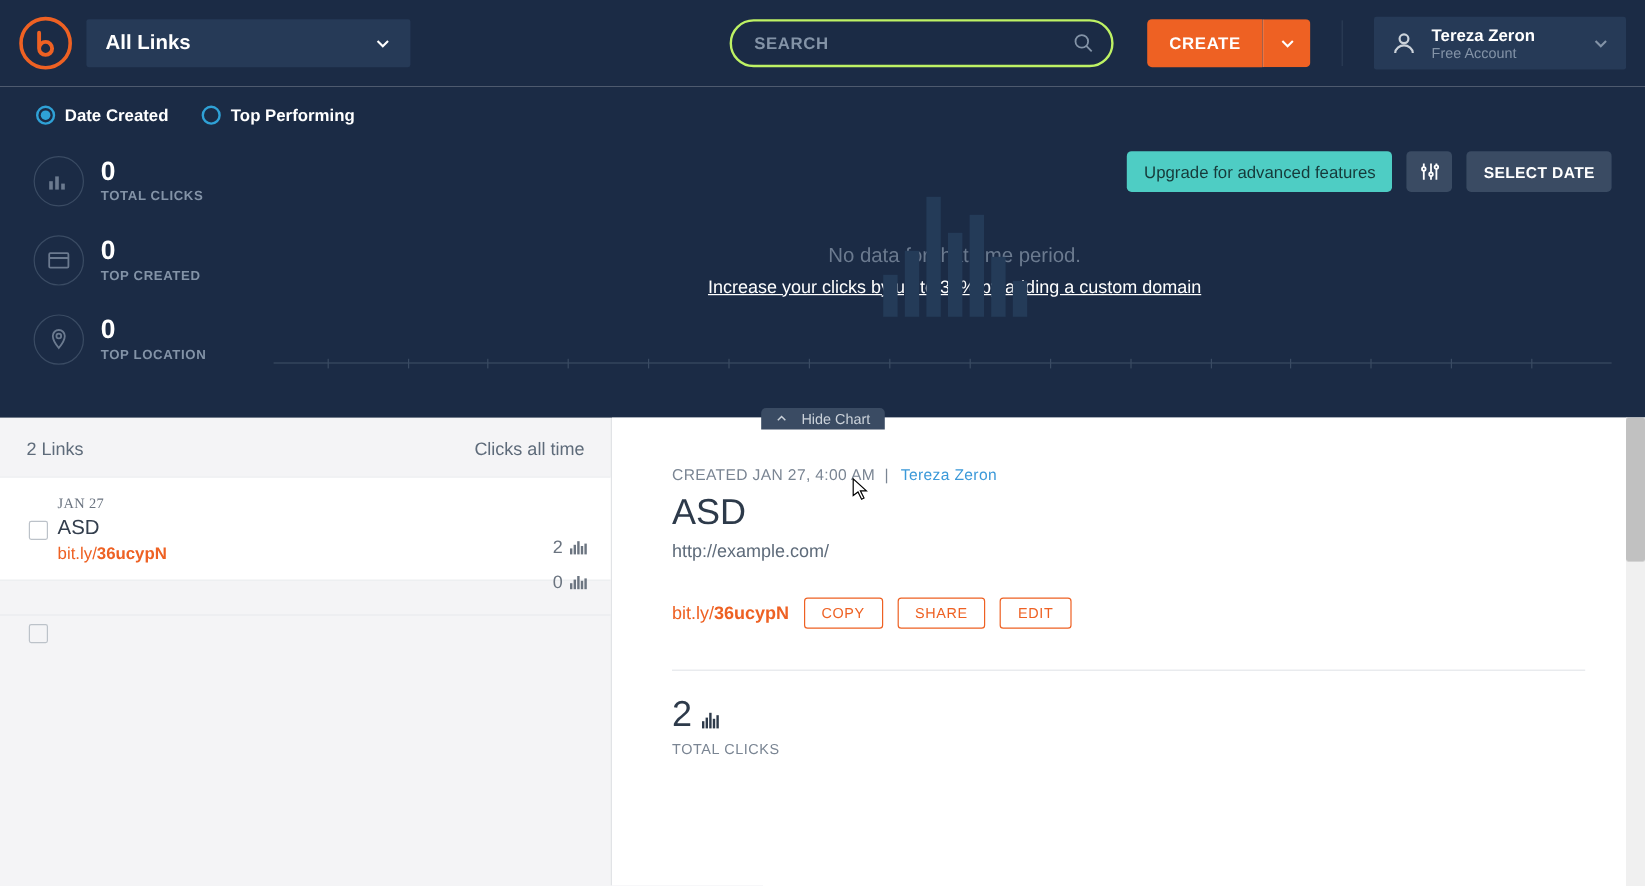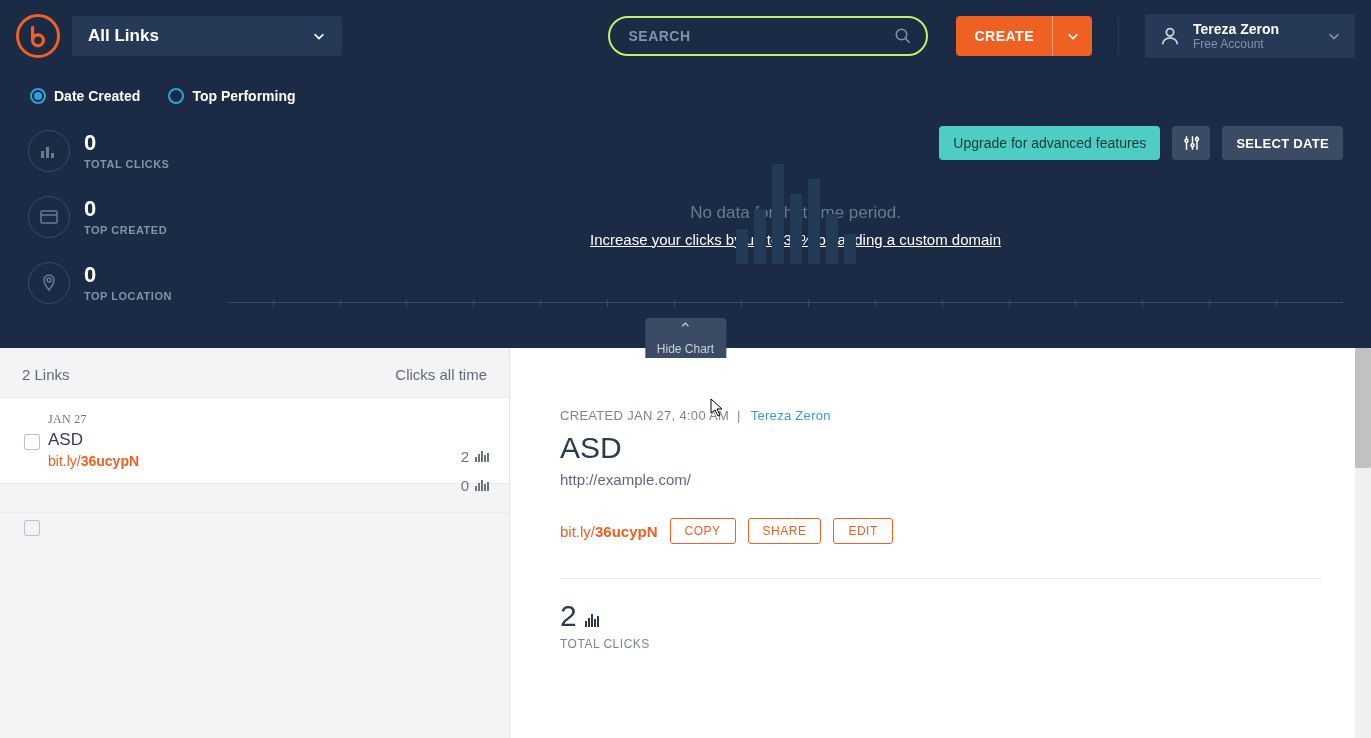--- a/index.html
+++ b/index.html
@@ -38,39 +38,39 @@
 .stat-val{font-size:22px;font-weight:600;line-height:1;}
 .stat-lbl{font-size:11px;font-weight:700;letter-spacing:.5px;color:#8393a7;margin-top:4px;}
 .chart-area{flex:1;margin-left:220px;position:relative;display:flex;align-items:center;justify-content:center;flex-direction:column;}
 .nodata{color:#6b7a8f;font-size:17px;margin-top:30px;}
 .increase{color:#fff;font-size:15px;text-decoration:underline;margin-top:8px;}
 .bars-bg{position:absolute;top:92px;left:50%;transform:translateX(-50%);display:flex;gap:6px;align-items:flex-end;}
 .bars-bg div{width:12px;background:#243b58;}
 .timeline{position:absolute;bottom:34px;left:228px;right:28px;height:12px;border-top:1px solid #3a4b63;}
 .tick{position:absolute;top:-4px;width:1px;height:8px;background:#3a4b63;}
 .tlabels{position:absolute;bottom:12px;left:228px;right:28px;display:flex;justify-content:space-around;color:#6b7a8f;font-size:12px;font-weight:600;}
-.hidechart{position:absolute;bottom:-10px;left:50%;transform:translateX(-50%);background:#3a4b63;color:#cbd2da;font-size:12px;padding:2px 12px;border-radius:4px 4px 0 0;display:flex;align-items:center;gap:12px;z-index:3;flex-direction:column;}
+.hidechart{position:absolute;bottom:-10px;left:50%;transform:translateX(-50%);background:#3a4b63;color:#cbd2da;font-size:12px;padding:2px 12px;border-radius:4px 4px 0 0;display:flex;align-items:center;gap:12px;z-index:3;}
 
 .main{display:flex;height:390px;}
 .list{width:510px;background:#f4f4f6;border-right:1px solid #e1e3e6;overflow:auto;}
 .list-head{display:flex;justify-content:space-between;padding:18px 22px 14px;color:#5e6b7a;font-size:15px;}
 .link-item{background:#fff;border-top:1px solid #e8eaed;border-bottom:1px solid #e8eaed;padding:14px 20px;position:relative;}
 .link-item.sel{background:#fff;}
 .link-item + .link-item{background:#f4f4f6;border-top:none;}
 .cb{width:16px;height:16px;border:1px solid #bcc2c9;border-radius:2px;position:absolute;left:24px;top:36px;}
 .li-body{margin-left:28px;}
 .li-date{font-size:12px;color:#6b7480;letter-spacing:.3px;font-family:Liberation Serif, serif;}
 .li-title{font-size:17px;color:#333e4d;margin:3px 0;}
 .li-url{font-size:14px;color:#ee6123;}
 .li-url .bold{font-weight:700;}
 .li-clicks{position:absolute;right:20px;bottom:18px;color:#6b7480;font-size:15px;display:flex;align-items:center;gap:6px;}
 .mini-bars{display:flex;gap:1px;align-items:flex-end;}
 .mini-bars span{width:2px;background:#6b7480;}
 
-.detail{flex:1;background:#fff;padding:60px 50px;overflow:auto;position:relative;}
+.detail{flex:1;background:#fff;padding:40px 50px;overflow:auto;position:relative;}
 .d-created{color:#7a8593;font-size:13px;letter-spacing:.3px;}
 .d-created a{color:#3b99d9;text-decoration:none;margin-left:6px;}
 .d-title{font-size:30px;color:#2d3a4a;margin:8px 0 6px;}
 .d-origurl{color:#5e6b7a;font-size:15px;}
 .d-row{display:flex;align-items:center;gap:12px;margin-top:30px;}
 .d-short{color:#ee6123;font-size:15px;}
 .d-short .bold{font-weight:700;}
 .pill{border:1px solid #ee6123;color:#ee6123;background:transparent;font-size:12px;font-weight:500;letter-spacing:.5px;padding:5px 14px;border-radius:3px;}
 .d-hr{border:none;border-top:1px solid #e4e6ea;margin:34px 0 20px;}
 .tc-num{font-size:30px;color:#2d3a4a;display:flex;align-items:flex-end;gap:8px;}

